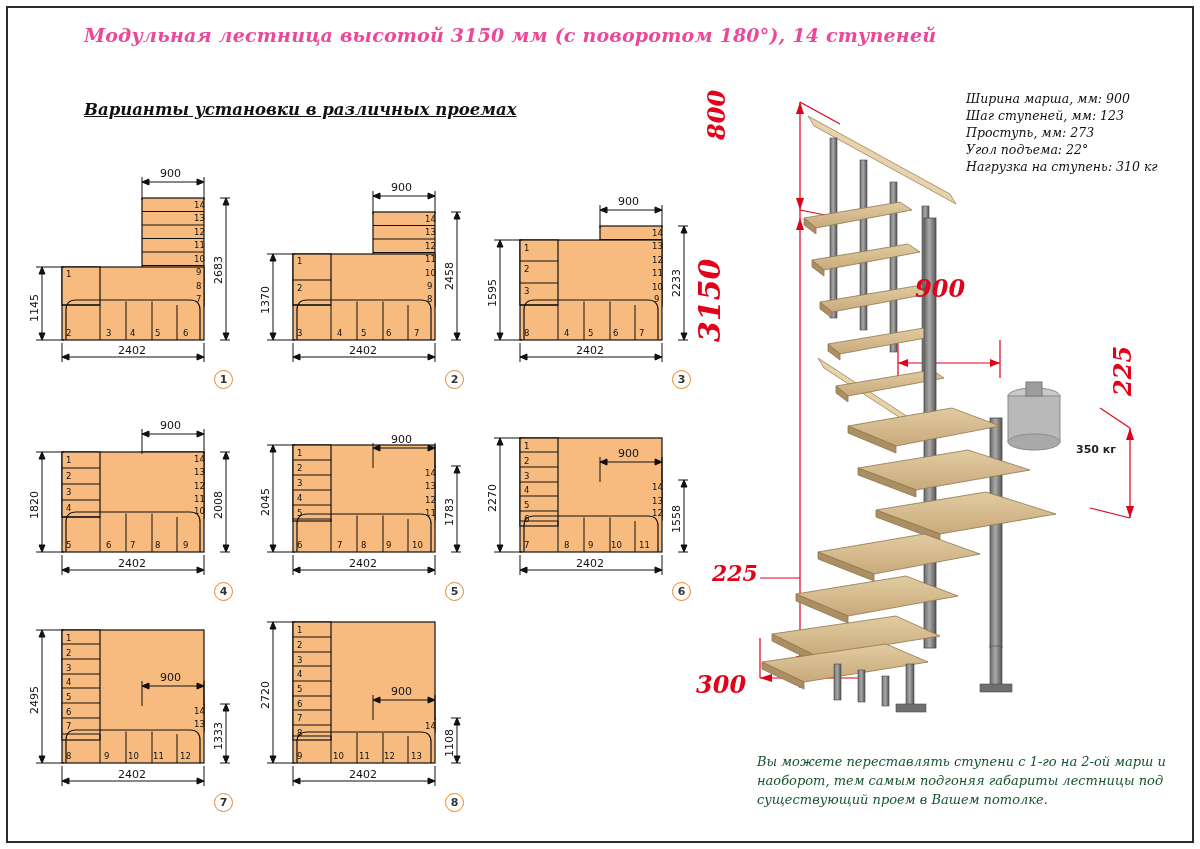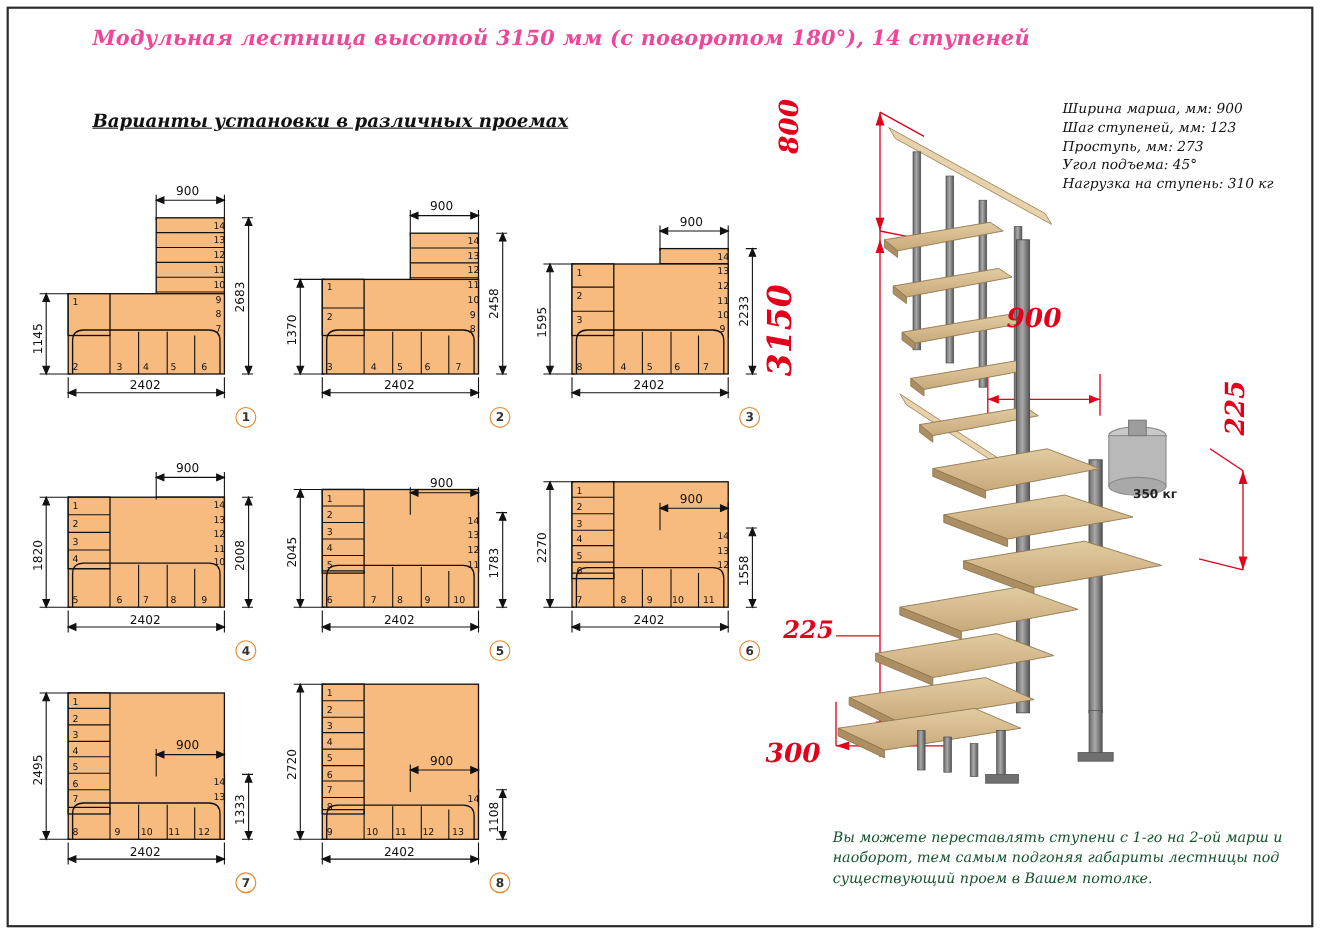--- a/index.html
+++ b/index.html
@@ -73,37 +73,37 @@
   .dimlabel {
     position:absolute;
     color:#e2001a;
     font-family:"DejaVu Serif", serif;
     font-weight:bold; font-style:italic;
     white-space:nowrap;
   }
   .load-label {
     position:absolute;
     font-family:"DejaVu Sans", sans-serif;
-    font-size:11px; color:#222; font-weight:bold;
+    font-size:11px; color:#222; font-weight:bold;margin-left:46px;
   }
   svg text { font-family:"DejaVu Sans", sans-serif; }
 </style>
 </head>
 <body>
 
 <div class="page-border"></div>
 
 <div class="title">Модульная лестница высотой 3150 мм (с поворотом 180°), 14 ступеней</div>
 <div class="subtitle">Варианты установки в различных проемах</div>
 
 <div class="specs">
   <div>Ширина марша, мм: 900</div>
   <div>Шаг ступеней, мм: 123</div>
   <div>Проступь, мм: 273</div>
-  <div>Угол подъема: 45°</div>
+  <div>Угол подъема: 22°</div>
   <div>Нагрузка на ступень: 310 кг</div>
 </div>
 
 <div class="variants">
 
   <div class="variant" style="left:14px; top:160px;">
     <svg class="vsvg" width="240" height="235" viewBox="0 0 240 235">
 
       <rect x="128" y="38" width="62" height="108" fill="#f7bb7f" stroke="#111" stroke-width="1.2"></rect>
       <g stroke="#111" stroke-width="1">

